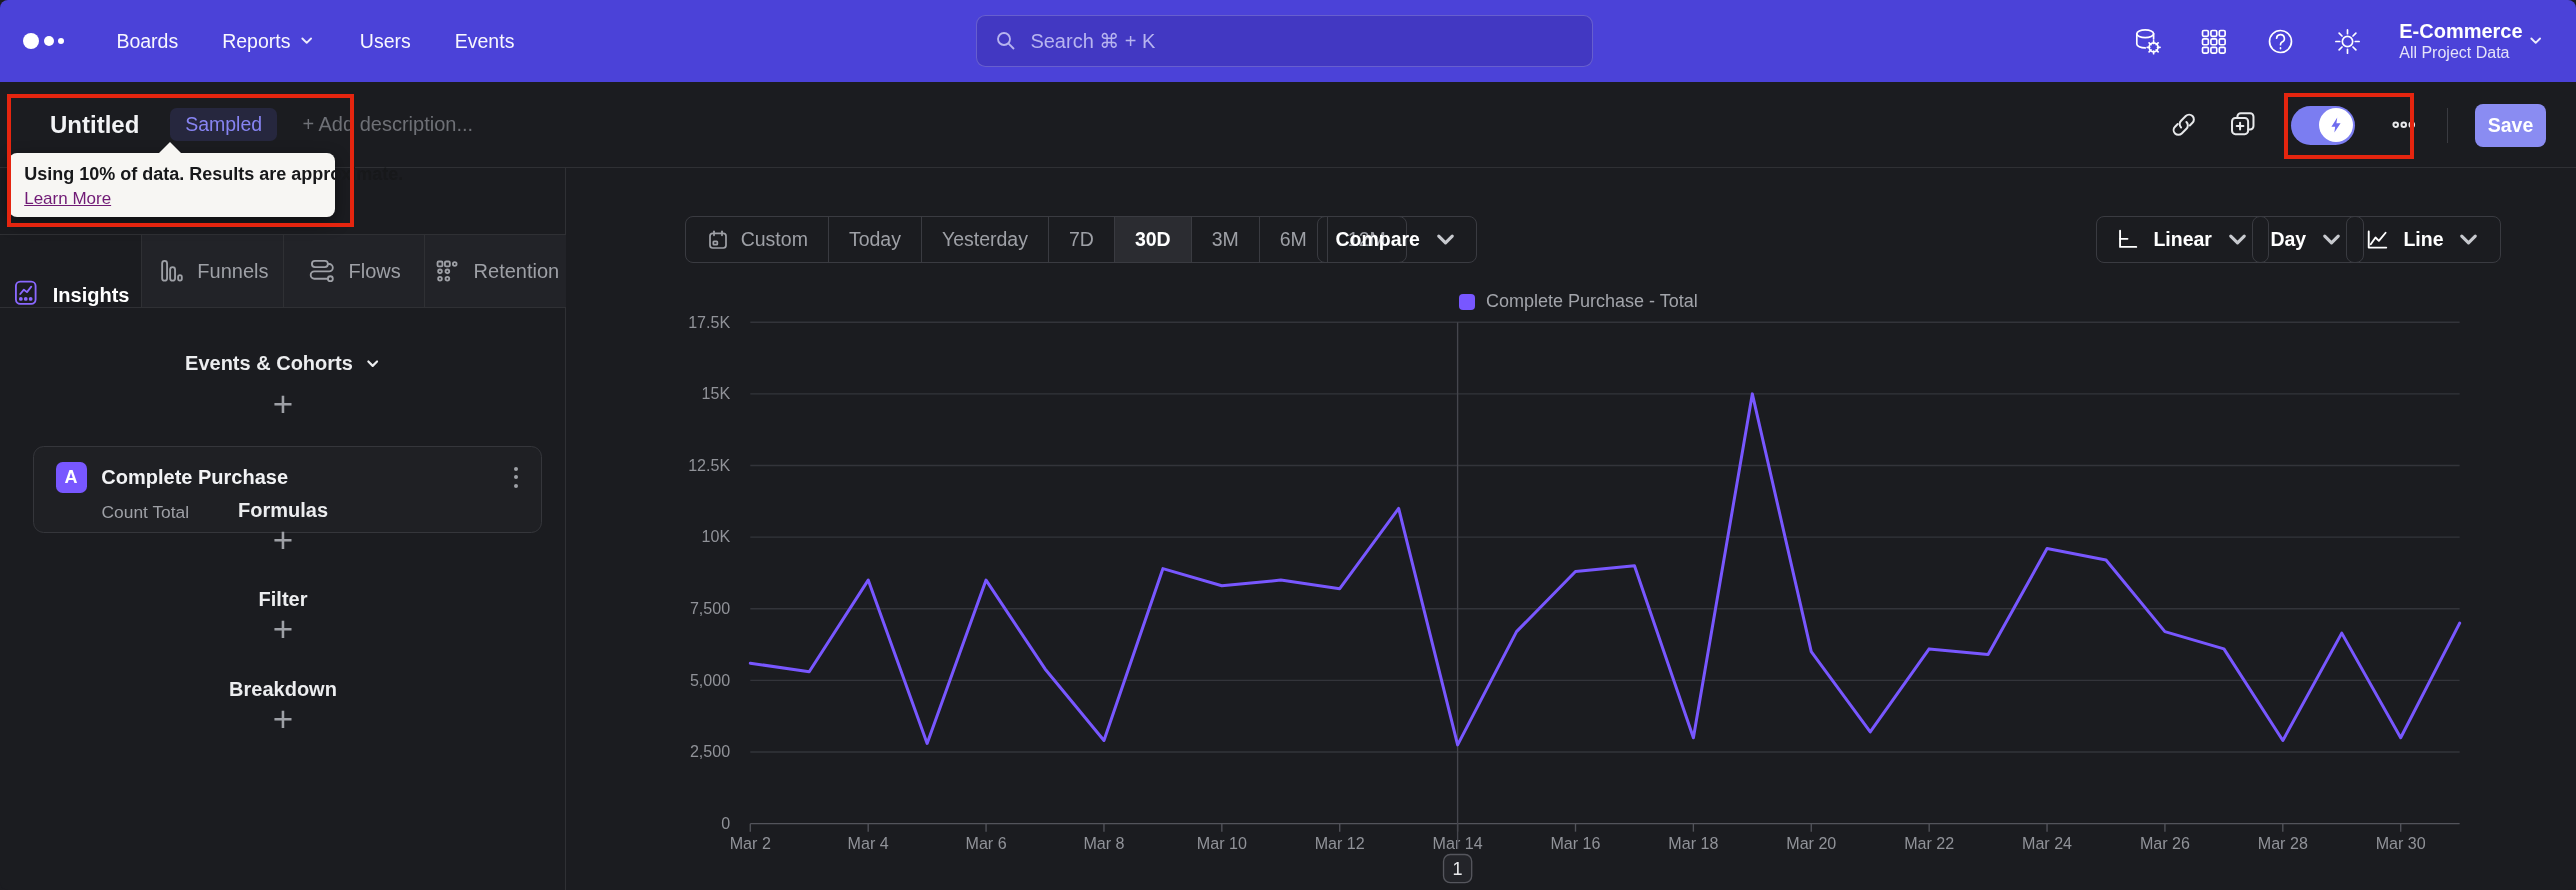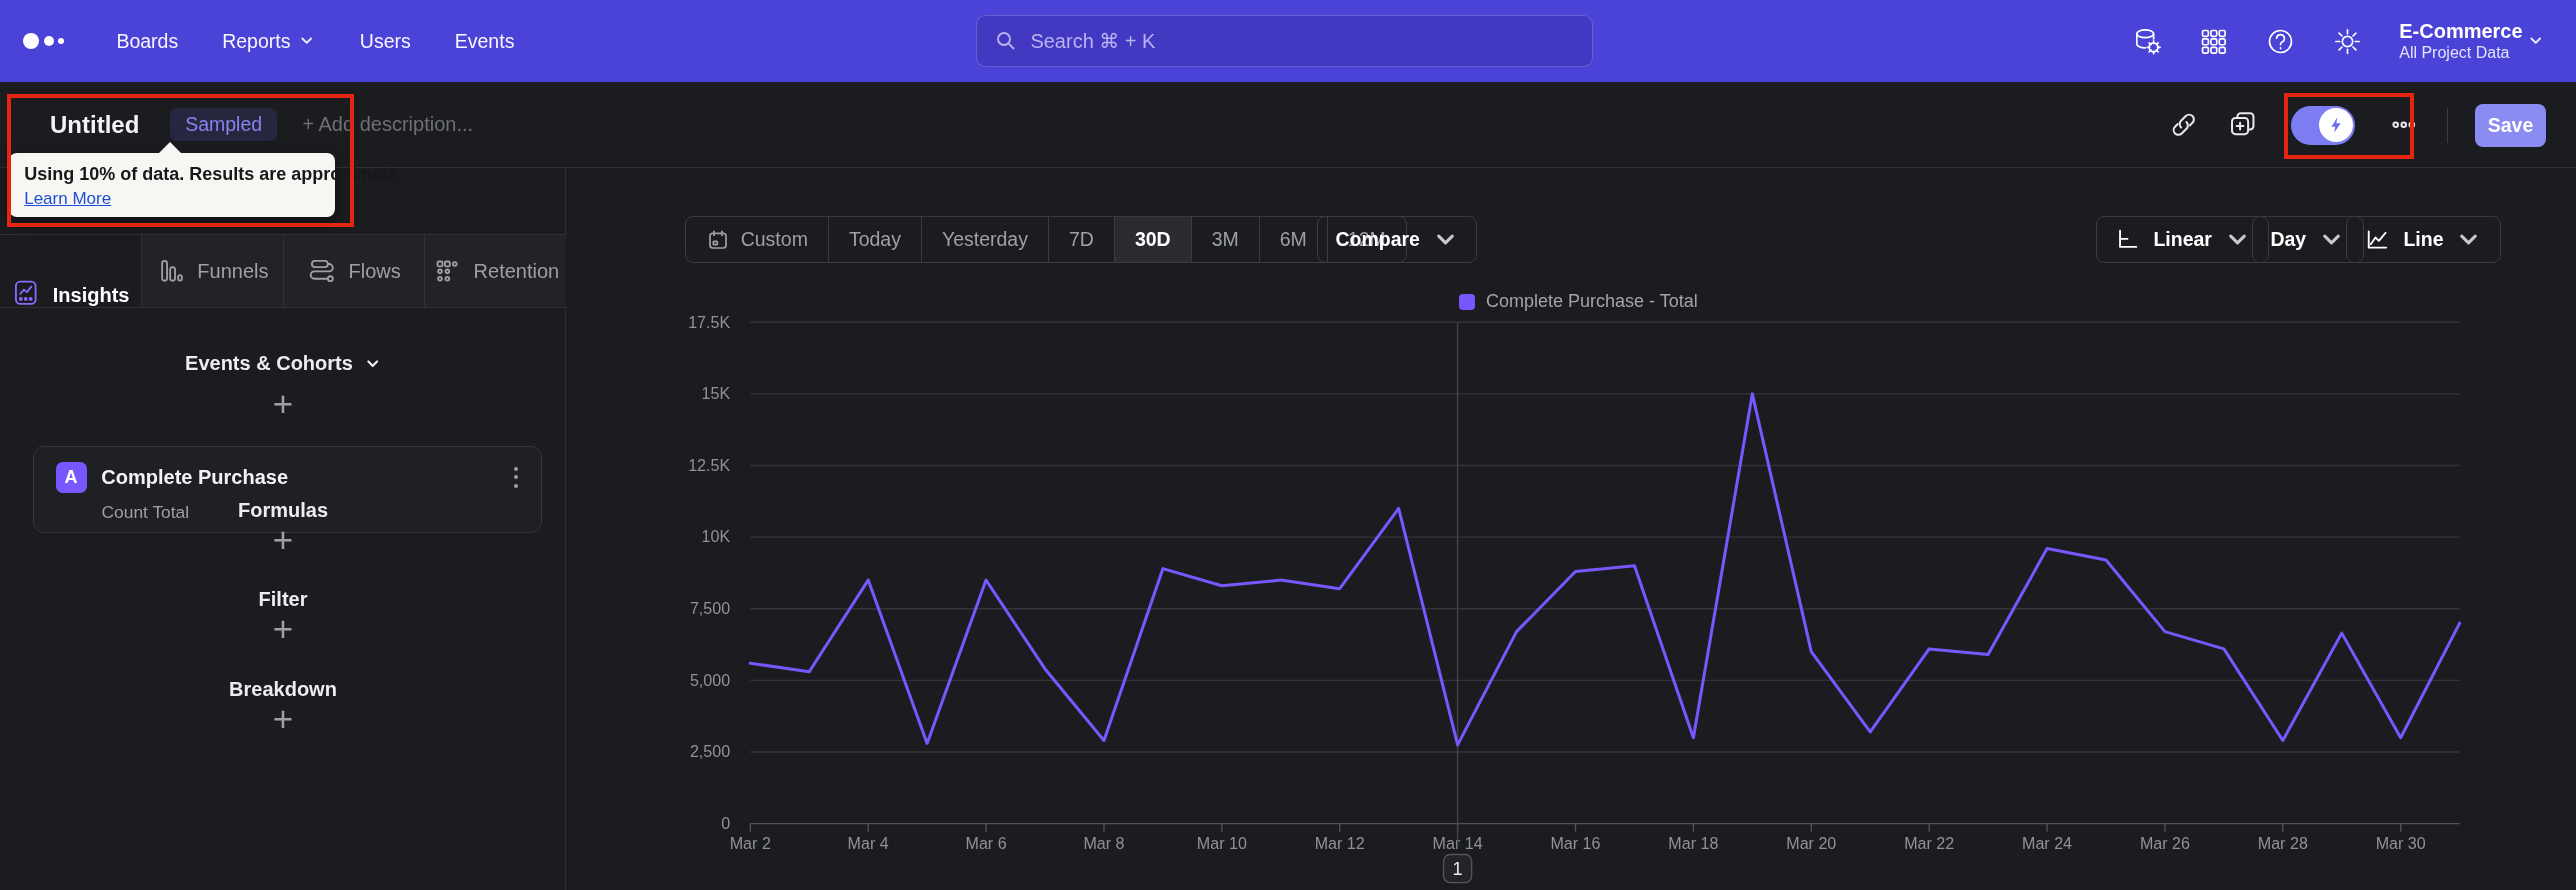--- a/index.html
+++ b/index.html
@@ -1,17 +1,17 @@
 <!DOCTYPE html>
 <html style="font-size:10.7px"><head>
 <meta charset="utf-8">
 <style>
   * { margin:0; padding:0; box-sizing:border-box; }
   html,body { width:2576px; height:890px; background:#1B1C20; font-family:"Liberation Sans",sans-serif; }
-  .screen { position:relative; width:2576px; height:890px; overflow:hidden; background:#1B1C20; }
+  .screen { position:relative; width:2576px; height:890px; overflow:hidden; background:#1B1C20;border-radius:8px; }
 
   
   .topnav { position:absolute; left:0; top:0; width:2576px; height:82px; background:#4B42D8; display:flex; align-items:center; }
   .logo { margin-left:23px; margin-right:52px; display:flex; align-items:center; gap:4.7px; }
   .logo .d1{width:16px;height:16px;border-radius:50%;background:#fff;}
   .logo .d2{width:10px;height:10px;border-radius:50%;background:#fff;}
   .logo .d3{width:6px;height:6px;border-radius:50%;background:#fff;}
   .nav-item { color:rgba(255,255,255,.96); font-size:19.5px; font-weight:500; margin-right:44px; display:flex; align-items:center; gap:8px; cursor:pointer; }
   .chev { width:17.4px; height:17.4px; stroke:rgba(255,255,255,.9); fill:none; stroke-width:2.6; stroke-linecap:round; stroke-linejoin:round; }
   .search { position:absolute; left:976px; top:14.8px; width:617px; height:52px; background:#4238C2; border:1.3px solid rgba(255,255,255,.20); border-radius:9.4px; display:flex; align-items:center; padding-left:17.4px; gap:12px; }
@@ -39,21 +39,21 @@
 
   
   .redbox { position:absolute; border:4px solid #E5250F; pointer-events:none; z-index:50; }
   .redbox1 { left:7.4px; top:94px; width:347px; height:133px; }
   .redbox2 { left:2284px; top:93px; width:130px; height:66px; }
 
   
   .tooltip { position:absolute; left:9.4px; top:153px; width:326px; height:64px; background:#F7F6F3; border-radius:8px; z-index:40; padding:10.7px 14.8px 0 14.8px; box-shadow:0 5.4px 16px rgba(0,0,0,.45); }
   .tooltip:before { content:""; position:absolute; left:149px; top:-10.7px; width:0; height:0; border-left:12px solid transparent; border-right:12px solid transparent; border-bottom:12px solid #F7F6F3; }
   .tooltip .tt { color:#17181A; font-size:18px; font-weight:700; white-space:nowrap; }
-  .tooltip .tl { color:#1d4ed8; font-size:17px; text-decoration:underline; display:inline-block; margin-top:4px; cursor:pointer;text-align:right; }
+  .tooltip .tl { color:#701a75; font-size:17px; text-decoration:underline; display:inline-block; margin-top:4px; cursor:pointer;text-align:right; }
 
   
   .sidebar { position:absolute; left:0; top:168px; width:566px; height:722px; border-right:1.3px solid #2F3034; background:#1B1C20; }
   .tabrow { position:absolute; left:0; top:66px; width:566px; height:74px; display:flex; border-top:1.3px solid #2F3034; border-bottom:1.3px solid #2F3034; }
   .tab { flex:1; display:flex; align-items:center; justify-content:center; gap:12px; background:#222328; border-right:1.3px solid #2F3034; color:#9EA0A6; font-size:20px; cursor:pointer; }
   .tab:last-child { border-right:none; }
   .tab.active { background:#1B1C20; color:#FFFFFF; font-weight:600;align-items:flex-end; }
   .tab svg { width:29.5px; height:29.5px; fill:none; stroke:#9EA0A6; stroke-width:3; stroke-linecap:round; stroke-linejoin:round; }
   .tab.active svg { stroke:#8A68FF; }
   .side-body { position:absolute; left:0; top:142px; width:566px; }

